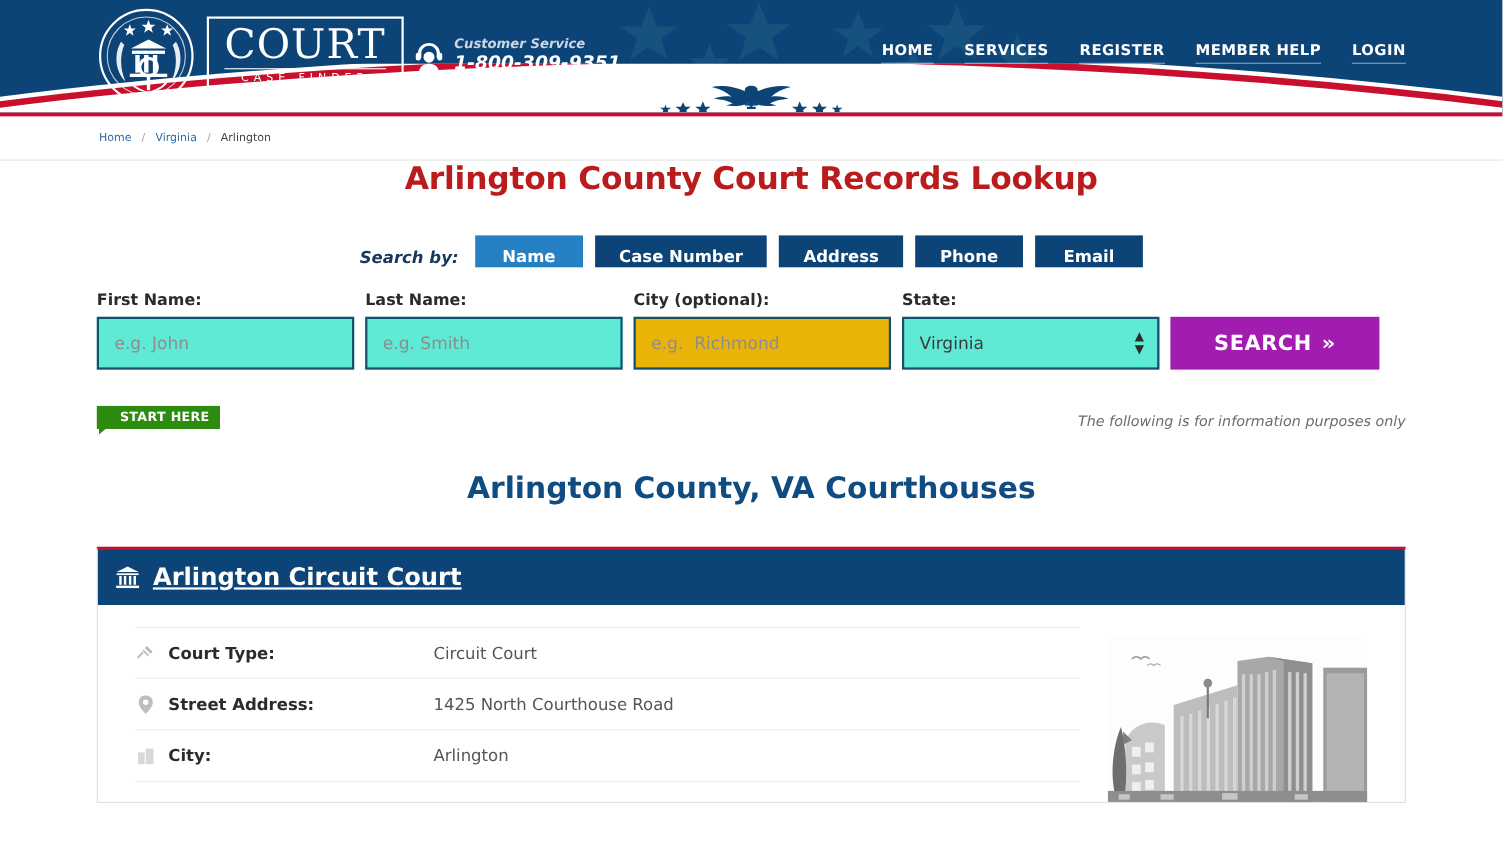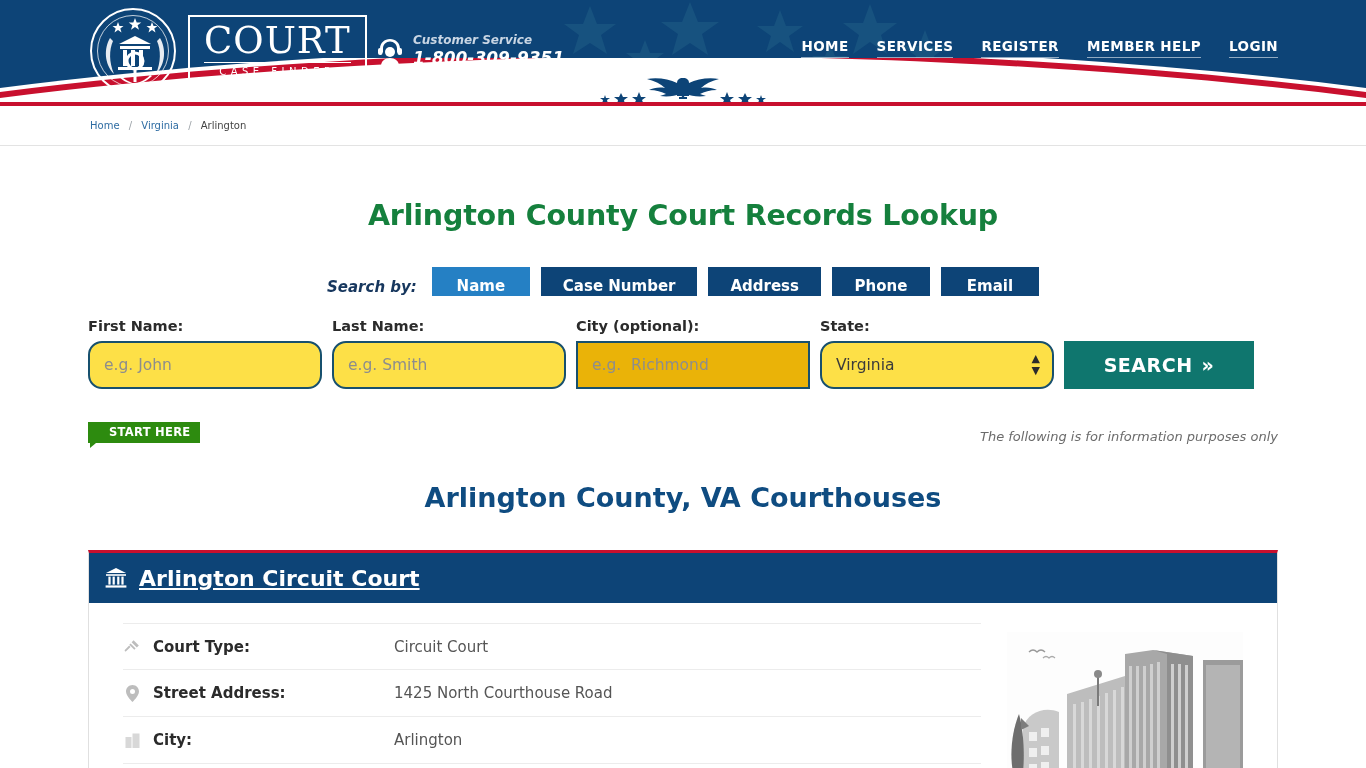--- a/index.html
+++ b/index.html
@@ -145,24 +145,23 @@
   .crumb .cur { color: #444; }
 
   
   .main {
     width: 1190px;
     margin: 0 auto;
     position: relative;
   }
   .page-title {
     text-align: center;
-    color: #15803d;
+    color: #b91c1c;
     font-size: 28.5px;
     font-weight: bold;
-    margin-top: 53px;
     letter-spacing: -.2px;
   }
 
   
   .searchby {
     display: flex;
     align-items: flex-end;
     justify-content: center;
     gap: 11px;
     margin-top: 35px;
@@ -225,21 +224,21 @@
   .field input,
   .field select {
     height: 48px;
     border: 2px solid #17506e;
     font-size: 15.5px;
     font-family: "DejaVu Sans", "Liberation Sans", sans-serif;
     padding: 0 14px;
     color: #555;
     outline: none;
   }
-  .field input.hl, .field select.hl { background: #fde047; border-radius: 14px; }
+  .field input.hl, .field select.hl { background: #5eead4; }
   .field input.plain { background: #eab308; }
   .field input::placeholder { color: #8d8d8d; }
   .f-first input { width: 234px; }
   .f-last  input { width: 234px; }
   .f-city  input { width: 234px; }
   .f-state { position: relative; }
   .f-state select {
     width: 234px;
     -webkit-appearance: none;
     appearance: none;
@@ -250,21 +249,21 @@
     right: 14px; bottom: 13px;
     pointer-events: none;
     color: #2b2b2b;
     font-size: 11px;
     line-height: 10px;
     display: flex;
     flex-direction: column;
     align-items: center;
   }
   .btn-search {
-    background: #0f766e;
+    background: #a21caf;
     color: #ffffff;
     border: none;
     height: 48px;
     width: 190px;
     font-size: 19px;
     font-weight: bold;
     letter-spacing: .5px;
     font-family: "DejaVu Sans", "Liberation Sans", sans-serif;
     cursor: pointer;
     display: flex;

